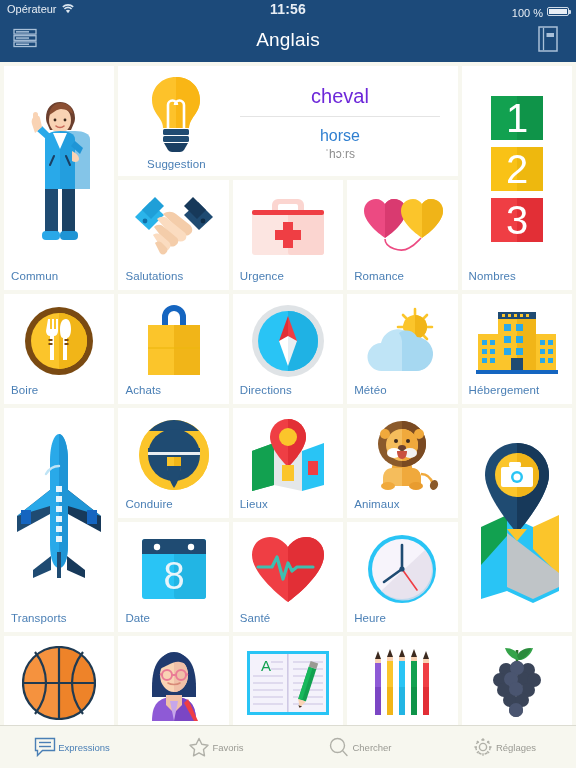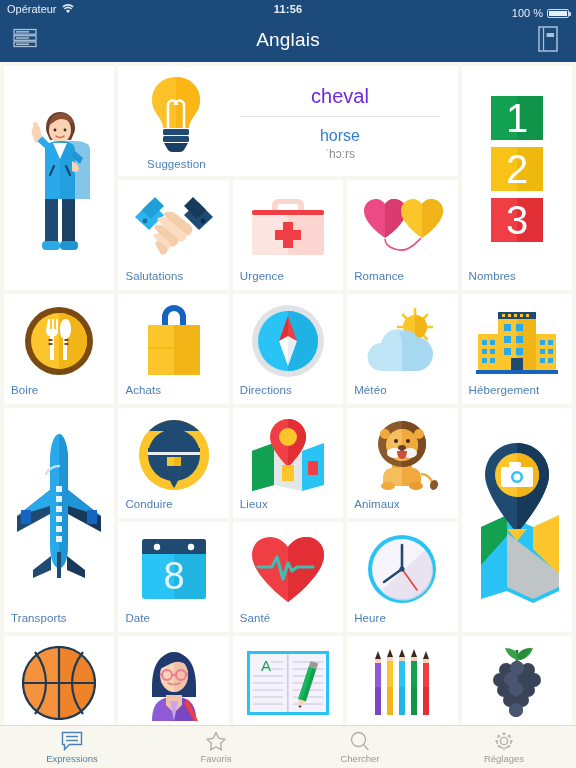--- a/index.html
+++ b/index.html
@@ -11,22 +11,22 @@
   }
   .phone{ position:relative; width:576px; height:768px; background:#f7f7ef; }
 
   
   .statusbar{
     height:18px; background:#1c4a7a; color:#e8eef5;
     display:flex; align-items:center; padding:0 7px;
     font-size:11px; position:relative;
   }
   .sb-left{ display:flex; align-items:center; gap:5px; }
-  .sb-time{ position:absolute; left:0; right:0; text-align:center; font-weight:bold; font-size:11px; letter-spacing:.2px;}
-  .sb-right{ margin-left:auto; display:flex; align-items:center; gap:4px; z-index:2;margin-top:8px;}
+  .sb-time{ position:absolute; left:0; right:0; text-align:center; font-weight:bold; font-size:14px; letter-spacing:.2px;}
+  .sb-right{ margin-left:auto; display:flex; gap:4px; z-index:2;margin-top:8px;}
   .battery{ width:22px; height:9px; border:1px solid #cfdbe8; border-radius:2px; position:relative; }
   .battery:after{ content:""; position:absolute; right:-3px; top:2px; width:2px; height:4px; background:#cfdbe8; border-radius:0 1px 1px 0;}
   .battery i{ display:block; position:absolute; left:1px; top:1px; bottom:1px; width:18px; background:#e8eef5;}
   .wifi{ display:inline-block; width:12px; height:10px; position:relative;}
   .wifi svg{ display:block; }
 
   
   .navbar{
     height:44px; background:#1c4a7a; display:flex; align-items:center;
     justify-content:space-between; padding:0 12px; position:relative;
@@ -67,21 +67,21 @@
   .sug .rule{ width:100%; height:1px; background:#e4e4e4; }
   .sug .tgt{ font-size:16px; color:#2f7fd0; padding-top:10px; }
   .sug .ipa{ font-size:12px; color:#8d8d8d; padding-top:2px; }
 
   
   .tabbar{
     position:absolute; left:0; right:0; bottom:0; height:43px;
     background:#f7f7ef; border-top:1px solid #dcdcd2;
     display:flex;
   }
-  .tab{ flex:1; display:flex; flex-direction:column; align-items:center;
+  .tab{ flex:1; display:flex; flex-direction:row; align-items:center;
         justify-content:center; gap:2px; cursor:pointer; color:#9a9a93; }
   .tab.active{ color:#4a7fb5; }
   .tab .tl{ font-size:9.5px; }
   .tab svg{ display:block; }
 </style>
 </head>
 <body>
 
 <div class="phone">
 
@@ -149,20 +149,21 @@
           <path d="M40 36h15c9 0 15 3 15 8v50H40z" fill="#1f95d6" opacity=".55"></path>
           <path d="M33 38h14l-7 16z" fill="#ffffff"></path>
           <path d="M26 44l-9 -8 5-5 9 9z" fill="#29a9e9"></path>
           <path d="M14 22c2-2 5-2 6 1l2 9-7 6-3-9c-1-3 0-6 2-7z" fill="#f9d3b4"></path>
           <rect x="13" y="17" width="5" height="12" rx="2.5" fill="#f9d3b4"></rect>
           <path d="M55 46l8 7-3 6-9-8z" fill="#1f95d6"></path>
           <path d="M52 56c5 3 7 5 7 8 0 3-4 4-7 2z" fill="#f9d3b4"></path>
           <path d="M30 70l4-9M50 70l-4-9" stroke="#1a3f63" stroke-width="2" stroke-linecap="round"></path>
         </svg>
       </div>
+      <div class="lbl">Commun</div>
     </div>
 
     <div class="card wide sug">
       <div class="bulb">
         <svg width="66" height="82" viewBox="0 0 66 82">
           <path d="M33 4C19 4 9 14 9 27c0 9 5 14 8 19 2 3 3 6 3 9h26c0-3 1-6 3-9 3-5 8-10 8-19C57 14 47 4 33 4z" fill="#fdc22a"></path>
           <path d="M33 4c14 0 24 10 24 23 0 9-5 14-8 19-2 3-3 6-3 9H33z" fill="#f9b615"></path>
           <rect x="20" y="56" width="26" height="6" rx="1.5" fill="#1f4b72"></rect>
           <rect x="20" y="63" width="26" height="6" rx="1.5" fill="#1f4b72"></rect>
           <path d="M21 70h24l-4 7a5 5 0 0 1-4 2h-8a5 5 0 0 1-4-2z" fill="#1a3f63"></path>

